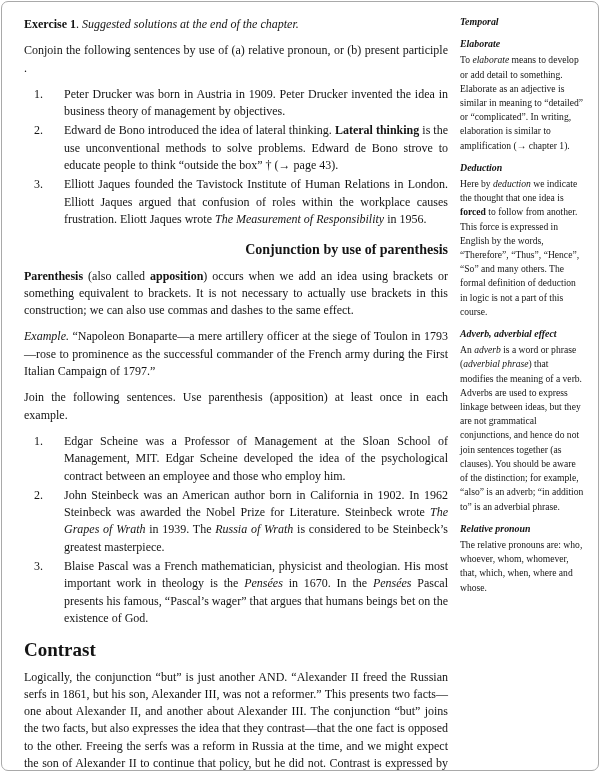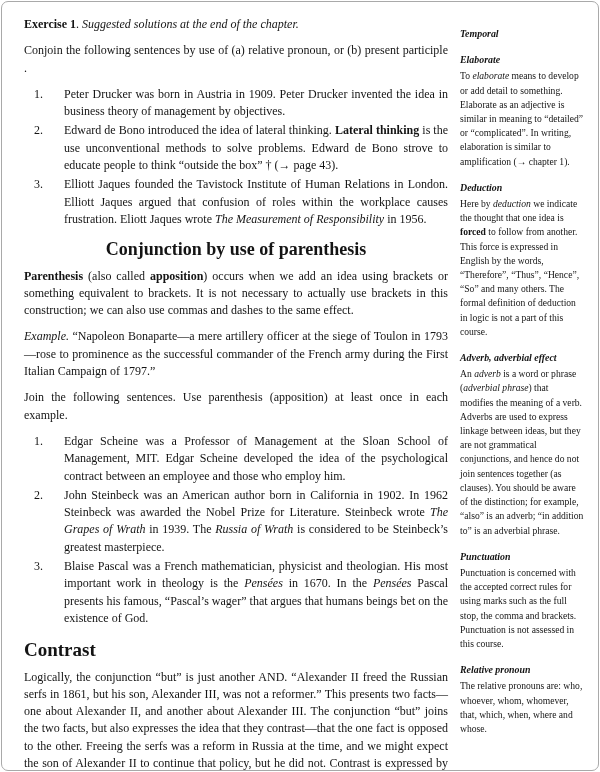--- a/index.html
+++ b/index.html
@@ -25,44 +25,44 @@
     box-sizing:border-box;
     width:446px;
     padding:14px 0 0 22px;
     font-size:12px;
     line-height:17.3px;
     text-align:justify;
   }
   .main p { margin:0 0 9px 0; }
   .h-small {
     font-weight:bold;
-    font-size:18px;
+    font-size:14px;
     margin:13px 0 9px 0;
-    text-align:center;
+    text-align:right;
   }
   .h-big {
     font-weight:bold;
     font-size:19px;
     margin:14px 0 10px 0;
     text-align:left;
   }
   .olist { margin:0 0 4px 0; }
   .li { display:flex; margin:0 0 2px 0; }
   .li .num { flex:none; width:30px; padding-left:10px; }
   .li .txt { flex:1; text-align:justify; }
   
   .sidebar {
     flex:1;
     box-sizing:border-box;
     padding:13px 14px 0 12px;
     font-size:9.6px;
     line-height:14.2px;
     text-align:left;
   }
-  .sb-sec { margin:12px 0 8px 0; }
+  .sb-sec { margin:0 0 8px 0; }
   .sb-title {
     font-weight:bold;
     font-style:italic;
     font-size:9.9px;
     margin:0 0 2px 0;
   }
   
   span.r-b { font-weight:bold; }
   span.r-i { font-style:italic; }
 </style>
@@ -131,24 +131,20 @@
     <div class="sb-sec">
       <div class="sb-title">Deduction</div>
       <div class="sb-body"><span>Here by </span><span class="r-i">deduction</span><span> we indicate the thought that one idea is </span><span class="r-b">forced</span><span> to follow from another.  This force is expressed in English by the words, “Therefore”, “Thus”, “Hence”, “So” and many others.  The formal definition of deduction in logic is not a part of this course.</span></div>
     </div>
 
     <div class="sb-sec">
       <div class="sb-title">Adverb, adverbial effect</div>
       <div class="sb-body"><span>An </span><span class="r-i">adverb</span><span> is a word or phrase (</span><span class="r-i">adverbial phrase</span><span>) that modifies the meaning of a verb.  Adverbs are used to express linkage between ideas, but they are not grammatical conjunctions, and hence do not join sentences together (as clauses).  You should be aware of the distinction; for example, “also” is an adverb; “in addition to” is an adverbial phrase.</span></div>
     </div>
 
-    <div class="sb-sec">
-      <div class="sb-title">Punctuation</div>
-      <div class="sb-body"><span>Punctuation is concerned with the accepted correct rules for using marks such as the full stop, the comma and brackets.  Punctuation is not assessed in this course.</span></div>
-    </div>
 
     <div class="sb-sec">
       <div class="sb-title">Relative pronoun</div>
       <div class="sb-body"><span>The relative pronouns are: who, whoever, whom, whomever, that, which, when, where and whose.</span></div>
     </div>
 
   </div>
 
 </div>
 

